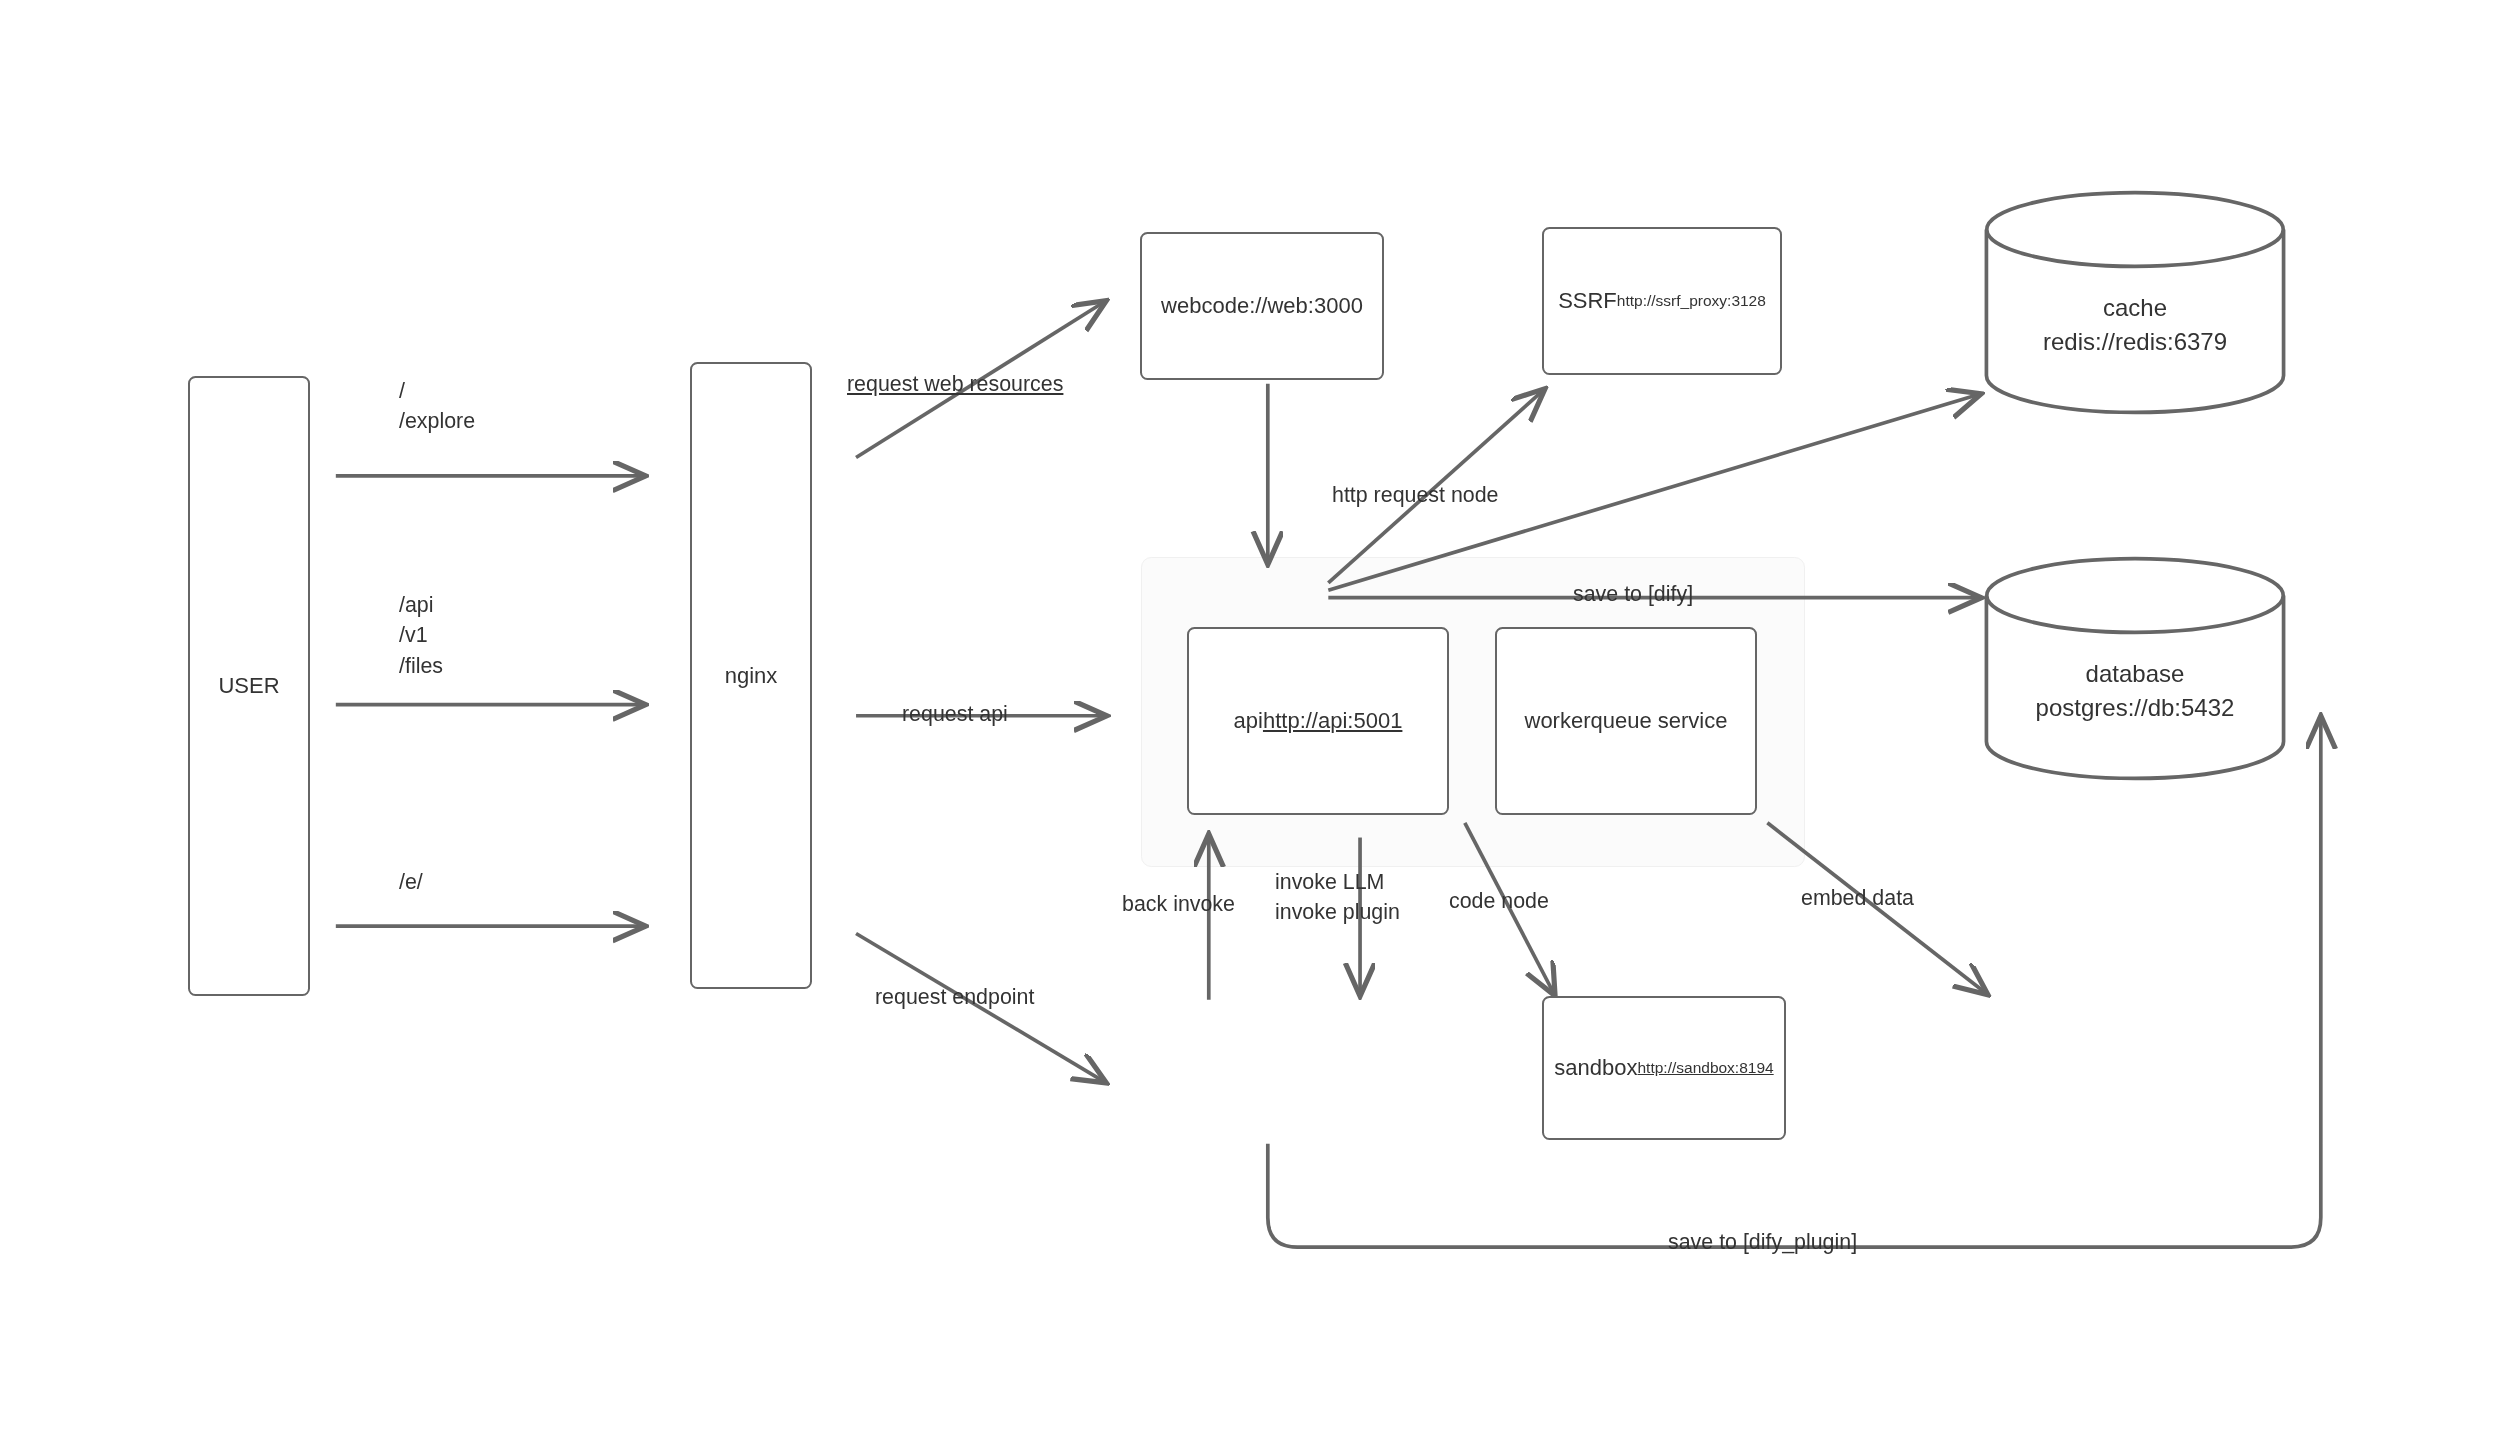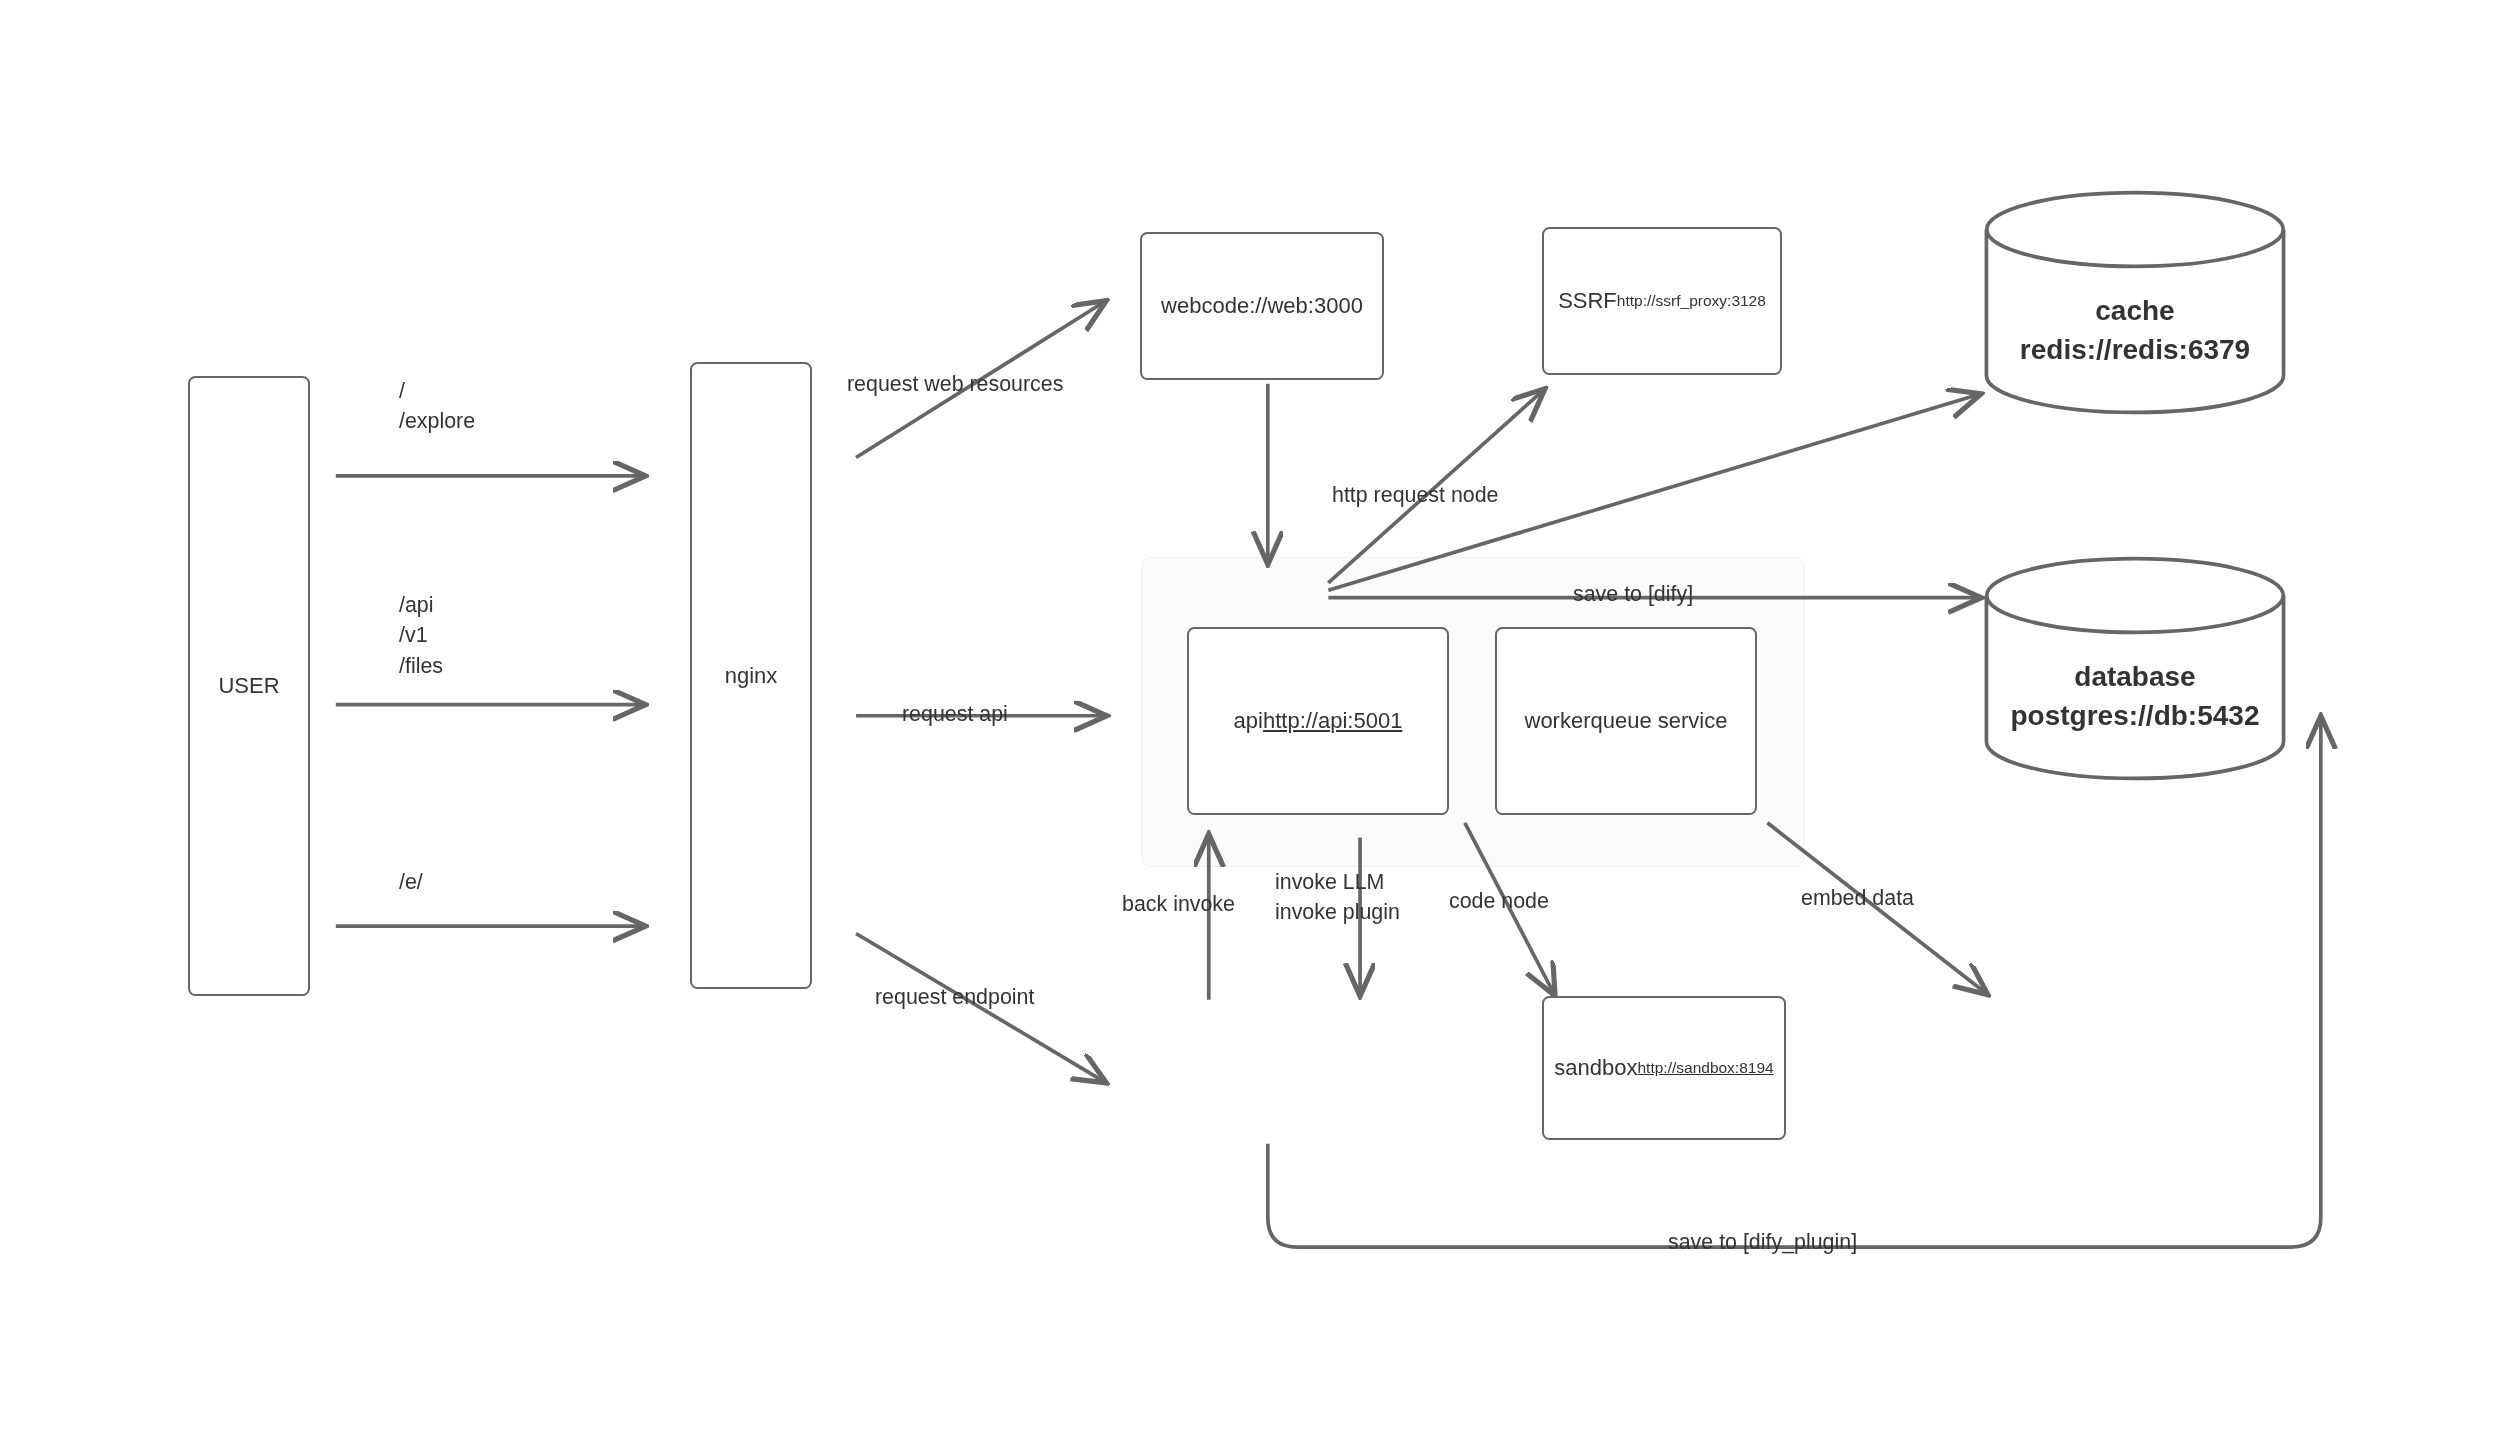--- a/index.html
+++ b/index.html
@@ -64,24 +64,23 @@
     left: 0;
     top: 0;
     width: 2512px;
     height: 1450px;
     pointer-events: none;
   }
   .cyl-label {
     position: absolute;
     width: 100%;
     text-align: center;
-    font-size: 28px;
+    font-size: 24px;
     color: #333333;
     line-height: 1.4;
-    font-weight: bold;
   }
   .cyl {
     position: absolute;
   }
 </style>
 </head>
 <body>
 
 <div id="canvas">
 
@@ -186,21 +185,21 @@
 
   <div class="label" style="left:399px; top:376px;">/
 /explore</div>
 
   <div class="label" style="left:399px; top:553px;margin-top:37px;">/api
 /v1
 /files</div>
 
   <div class="label" style="left:399px; top:867px;">/e/</div>
 
-  <div class="label" style="left:847px; top:369px;">request web resources</div>
+  <div class="label" style="left:847px; top:369px;text-decoration:underline;">request web resources</div>
 
   <div class="label" style="left:902px; top:699px;">request api</div>
 
   <div class="label" style="left:875px; top:982px;">request endpoint</div>
 
   <div class="label" style="left:1332px; top:480px;">http request node</div>
 
   <div class="label" style="left:1573px; top:579px;">save to [dify]</div>
 
   <div class="label" style="left:1122px; top:889px;">back invoke</div>

